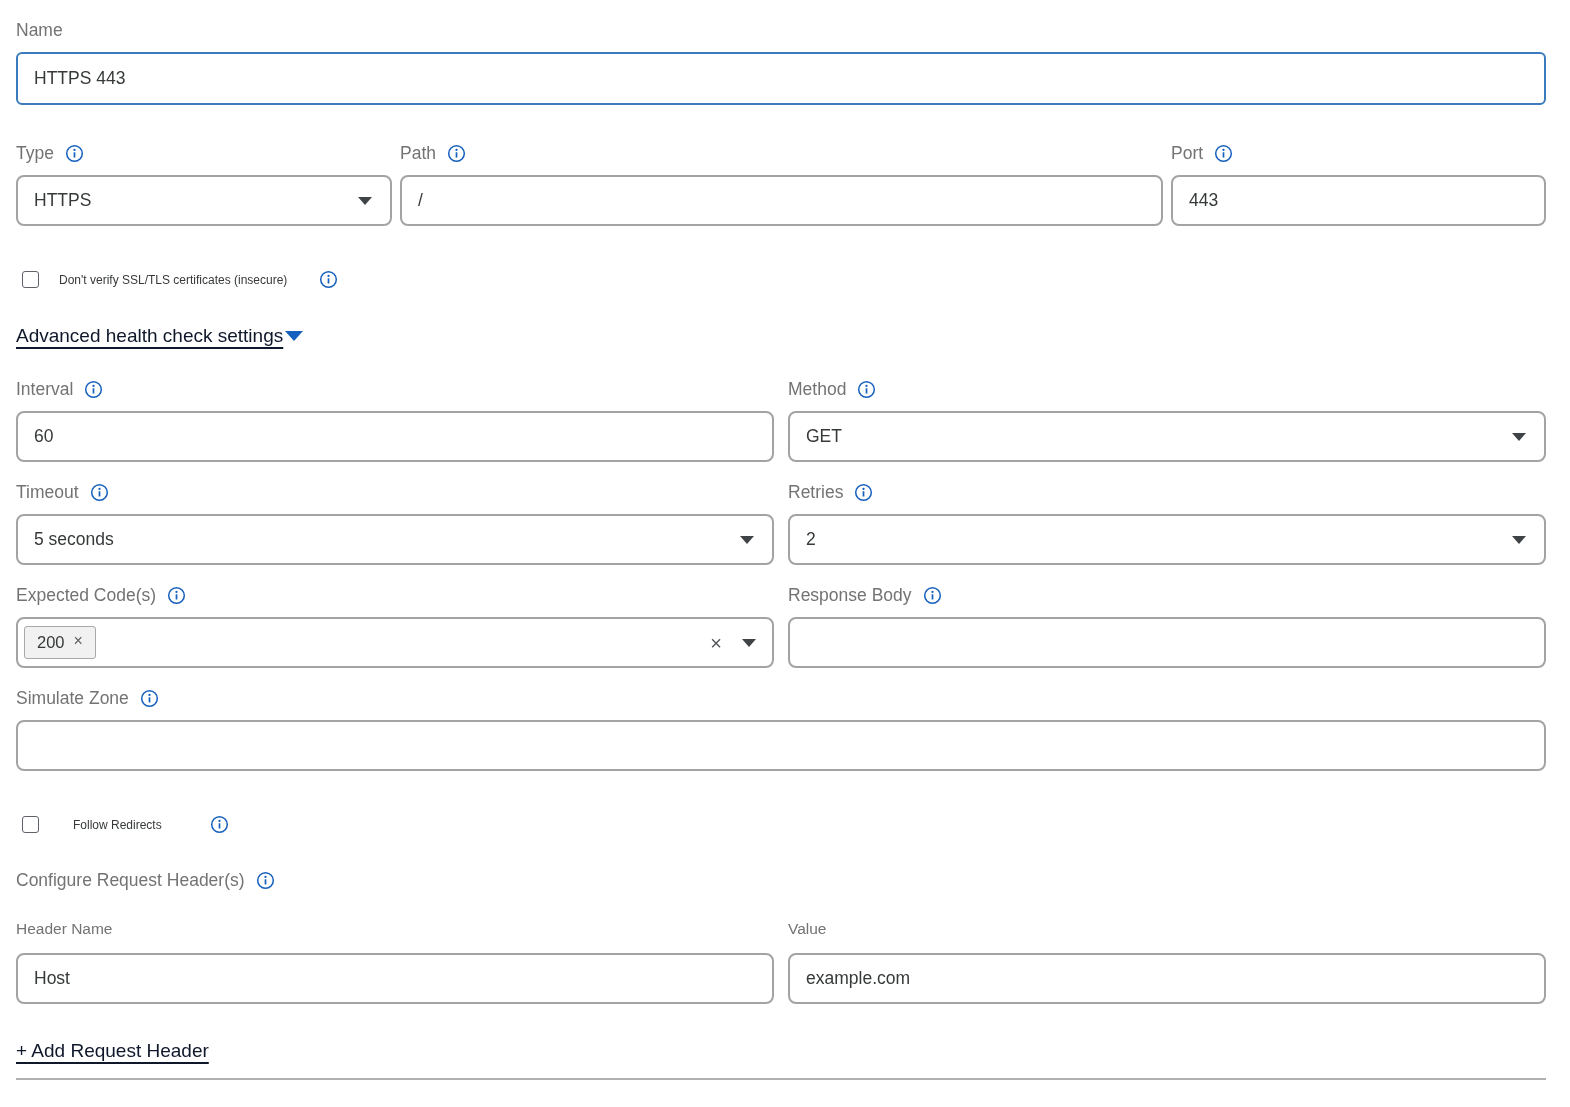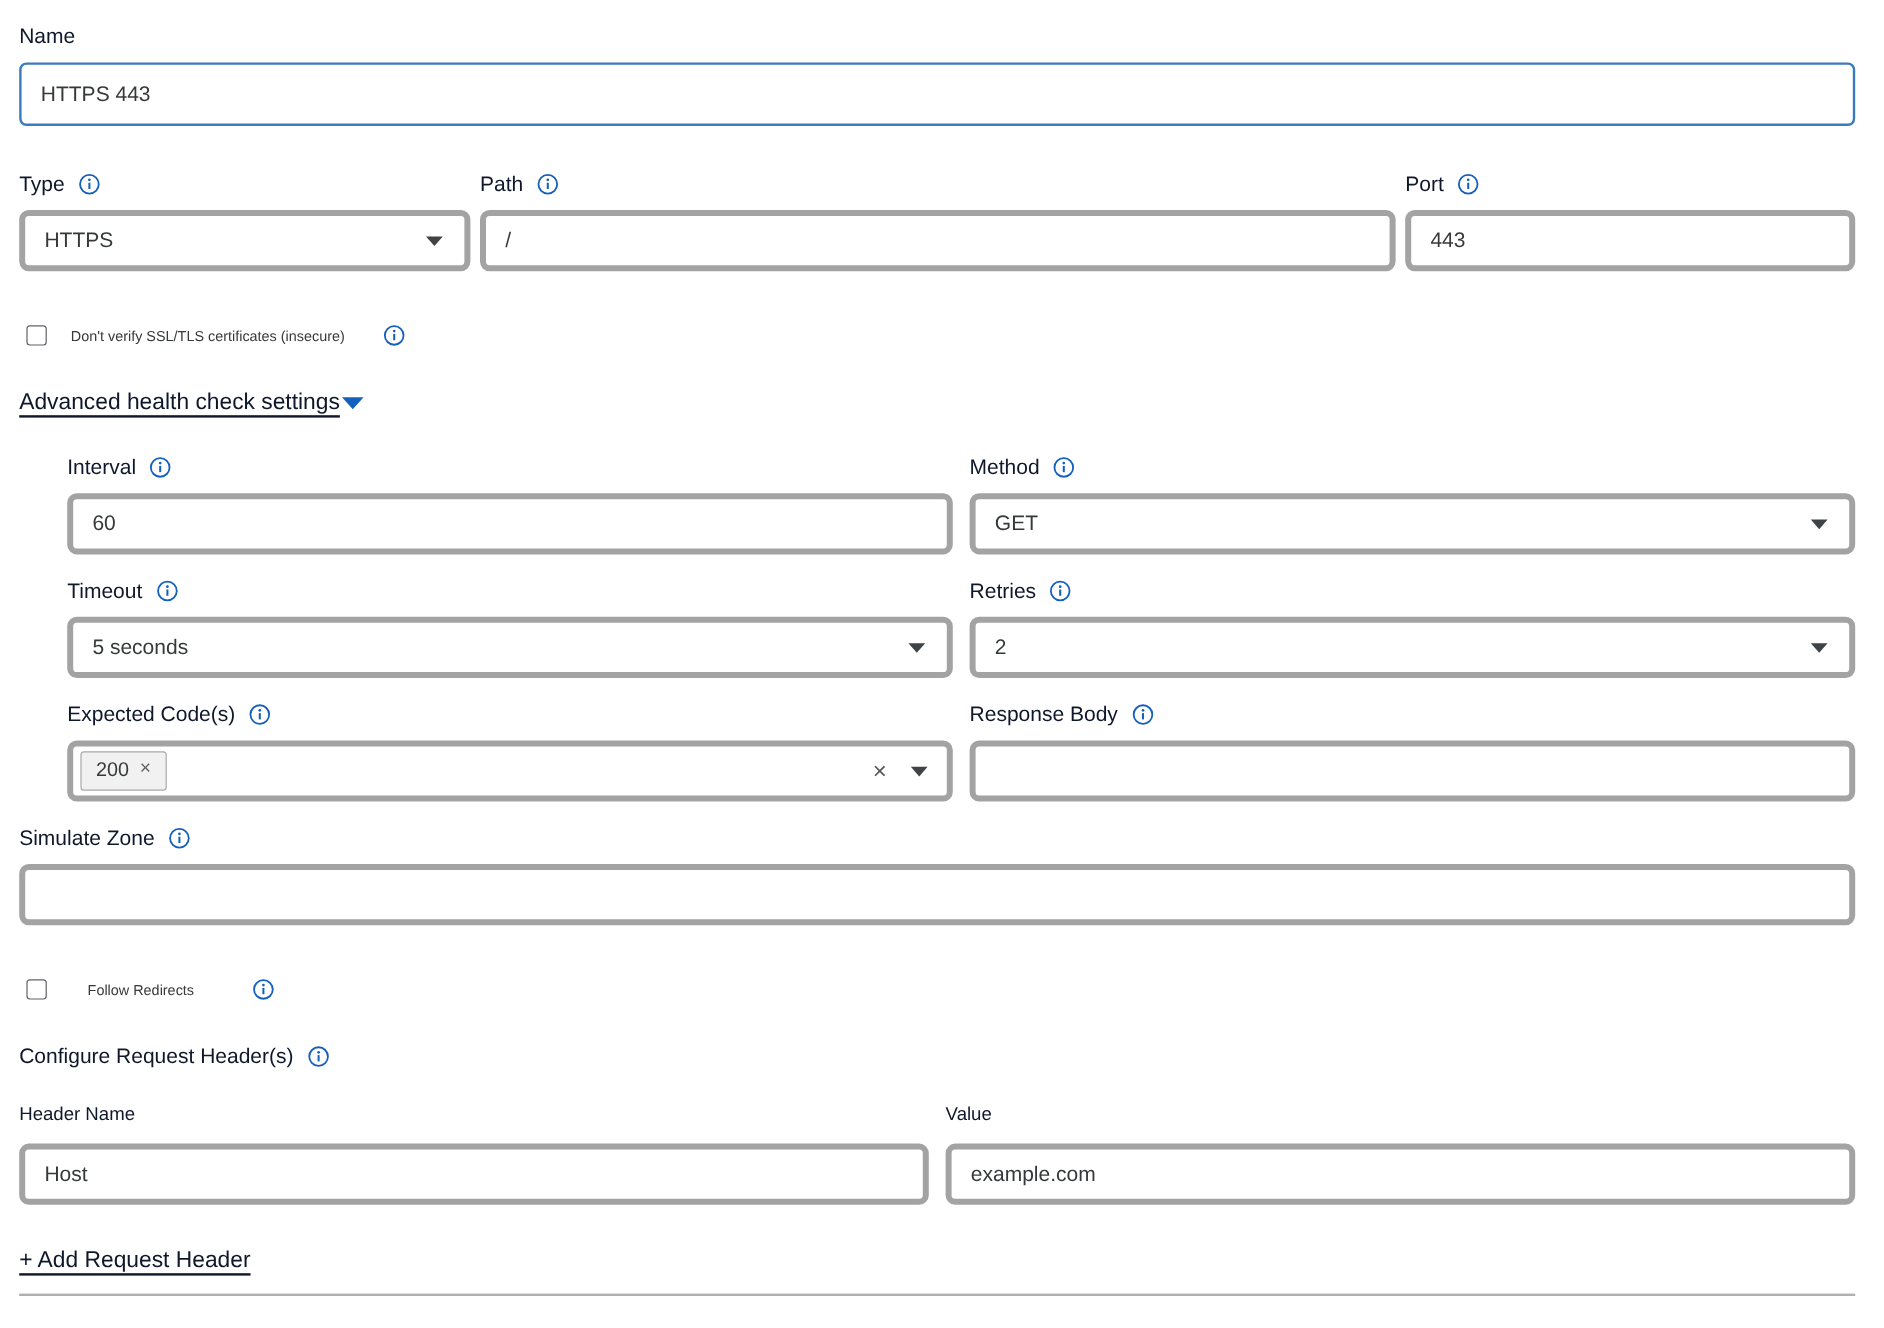--- a/index.html
+++ b/index.html
@@ -7,31 +7,31 @@
   body {
     width: 1570px; height: 1107px;
     font-family: "Liberation Sans", sans-serif;
     color: #36393a;
     overflow: hidden;
   }
   .page { padding: 18px 24px 0 16px; }
 
   
   .label-row { display:flex; align-items:center; gap:11px; height:24px; margin-bottom:10px; }
-  .label { font-size:17.5px; color:#0f172a; line-height:24px; white-space:nowrap; }
+  .label { font-size:17.5px; color:#737373; line-height:24px; white-space:nowrap; }
   .label.small { font-size:15.5px; }
 
   
   .info-icon { width:19px; height:19px; color:#1660bd; display:inline-block; cursor:pointer; flex:0 0 auto; }
   .info-icon svg { display:block; width:100%; height:100%; }
 
   
   .text-input, .select-box, .multiselect {
     width:100%; height:51px;
-    border:5px solid #a3a3a3; border-radius:8px;
+    border:2px solid #a3a3a3; border-radius:8px;
     background:#fff; font-family:"Liberation Sans", sans-serif;
     font-size:17.5px; color:#36393a;
   }
   .text-input { padding:0 16px; outline:none; }
   .text-input.focused { height:53px; border:2px solid #3b7abc; border-radius:6px; }
   .select-box { display:flex; align-items:center; justify-content:space-between; padding:0 18px 0 16px; cursor:pointer; }
   .caret-down { width:0; height:0; border-left:7px solid transparent; border-right:7px solid transparent; border-top:8px solid #3f4346; }
 
   
   .multiselect { display:flex; align-items:center; padding:0 16px 0 6px; cursor:pointer; }
@@ -53,21 +53,21 @@
                      border-top:10px solid #1660bd; margin-left:2px; display:inline-block; }
 
   
   .row-tpp { display:grid; grid-template-columns:376px 1fr 375px; column-gap:8px; margin-top:36px; }
   .grid2 { display:grid; grid-template-columns:1fr 1fr; column-gap:14px; row-gap:18px; }
   .divider { border:none; border-top:2px solid #b0b0b0; margin-top:16px; }
 
   
   .mt-ssl { margin-top:44px; }
   .mt-link { margin-top:36px; }
-  .mt-adv { margin-top:30px;margin-left:40px; }
+  .mt-adv { margin-top:30px; }
   .mt-sim { margin-top:18px; }
   .mt-follow { margin-top:44px; padding-left:6px; }
   .mt-configure { margin-top:34px; }
   .mt-headers { margin-top:26px; }
   .mt-add { margin-top:36px; }
   .header-label-row { margin-bottom:14px; height:21px; }
 </style>
 </head>
 <body>
 

